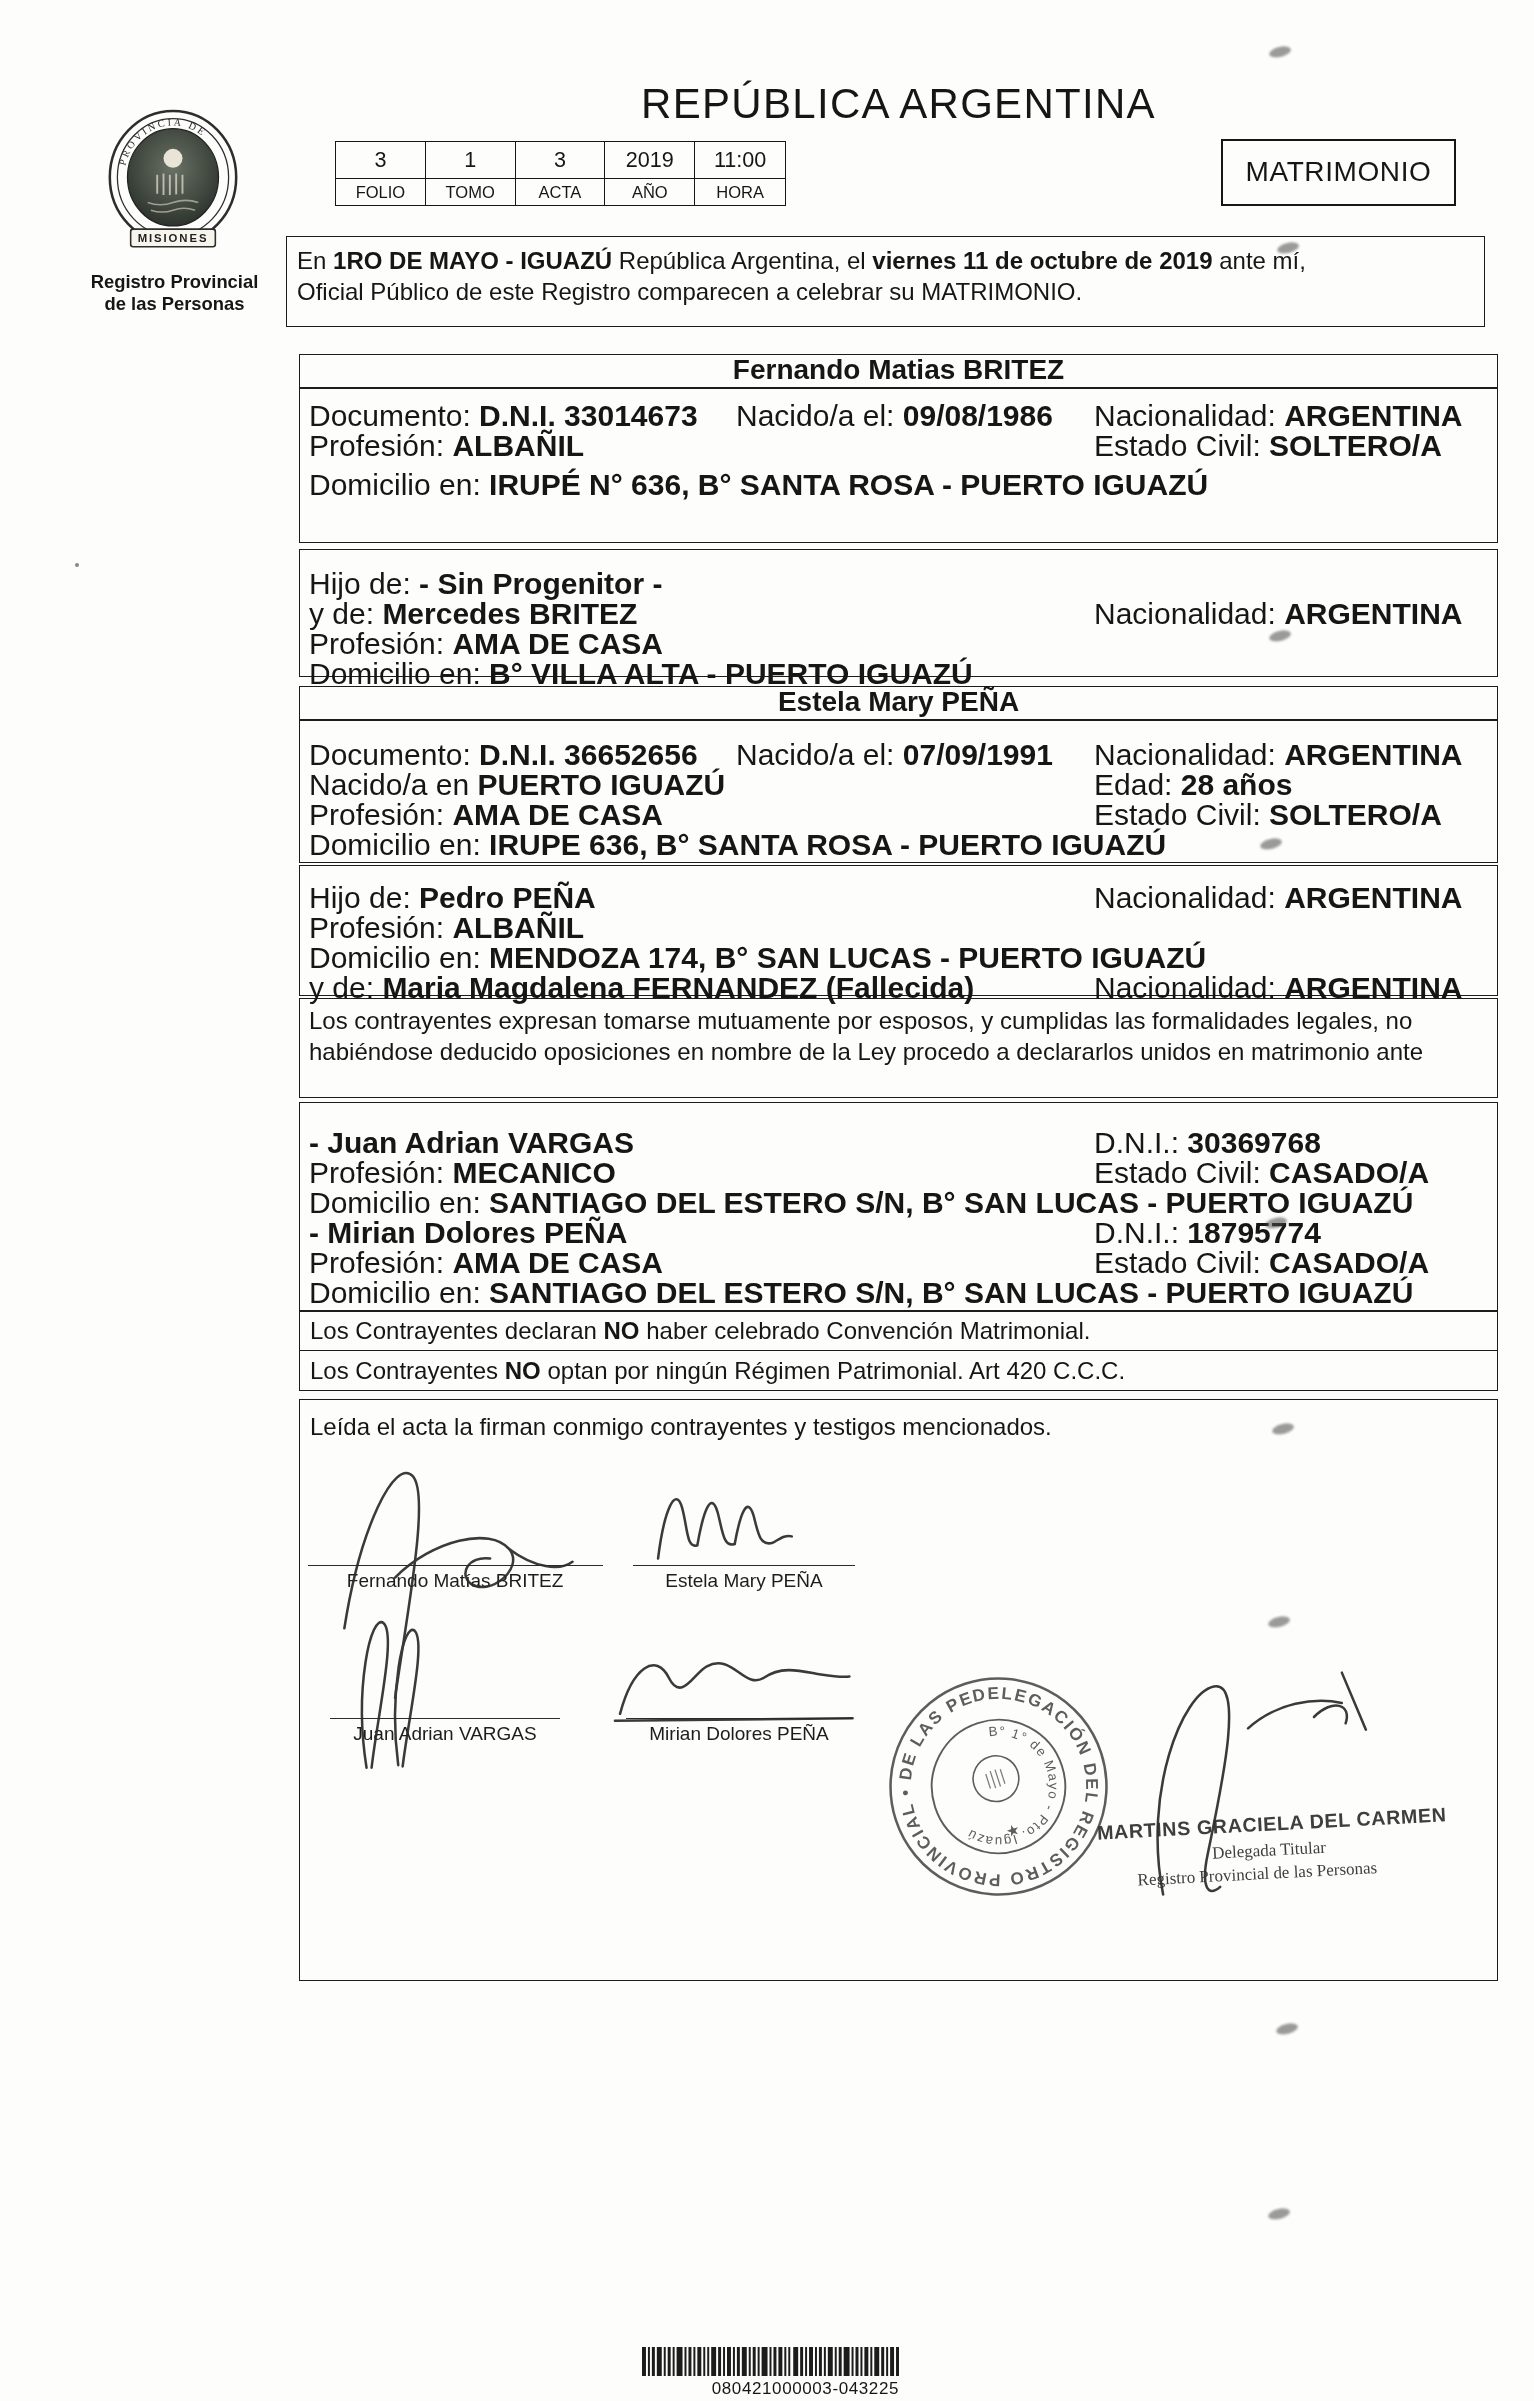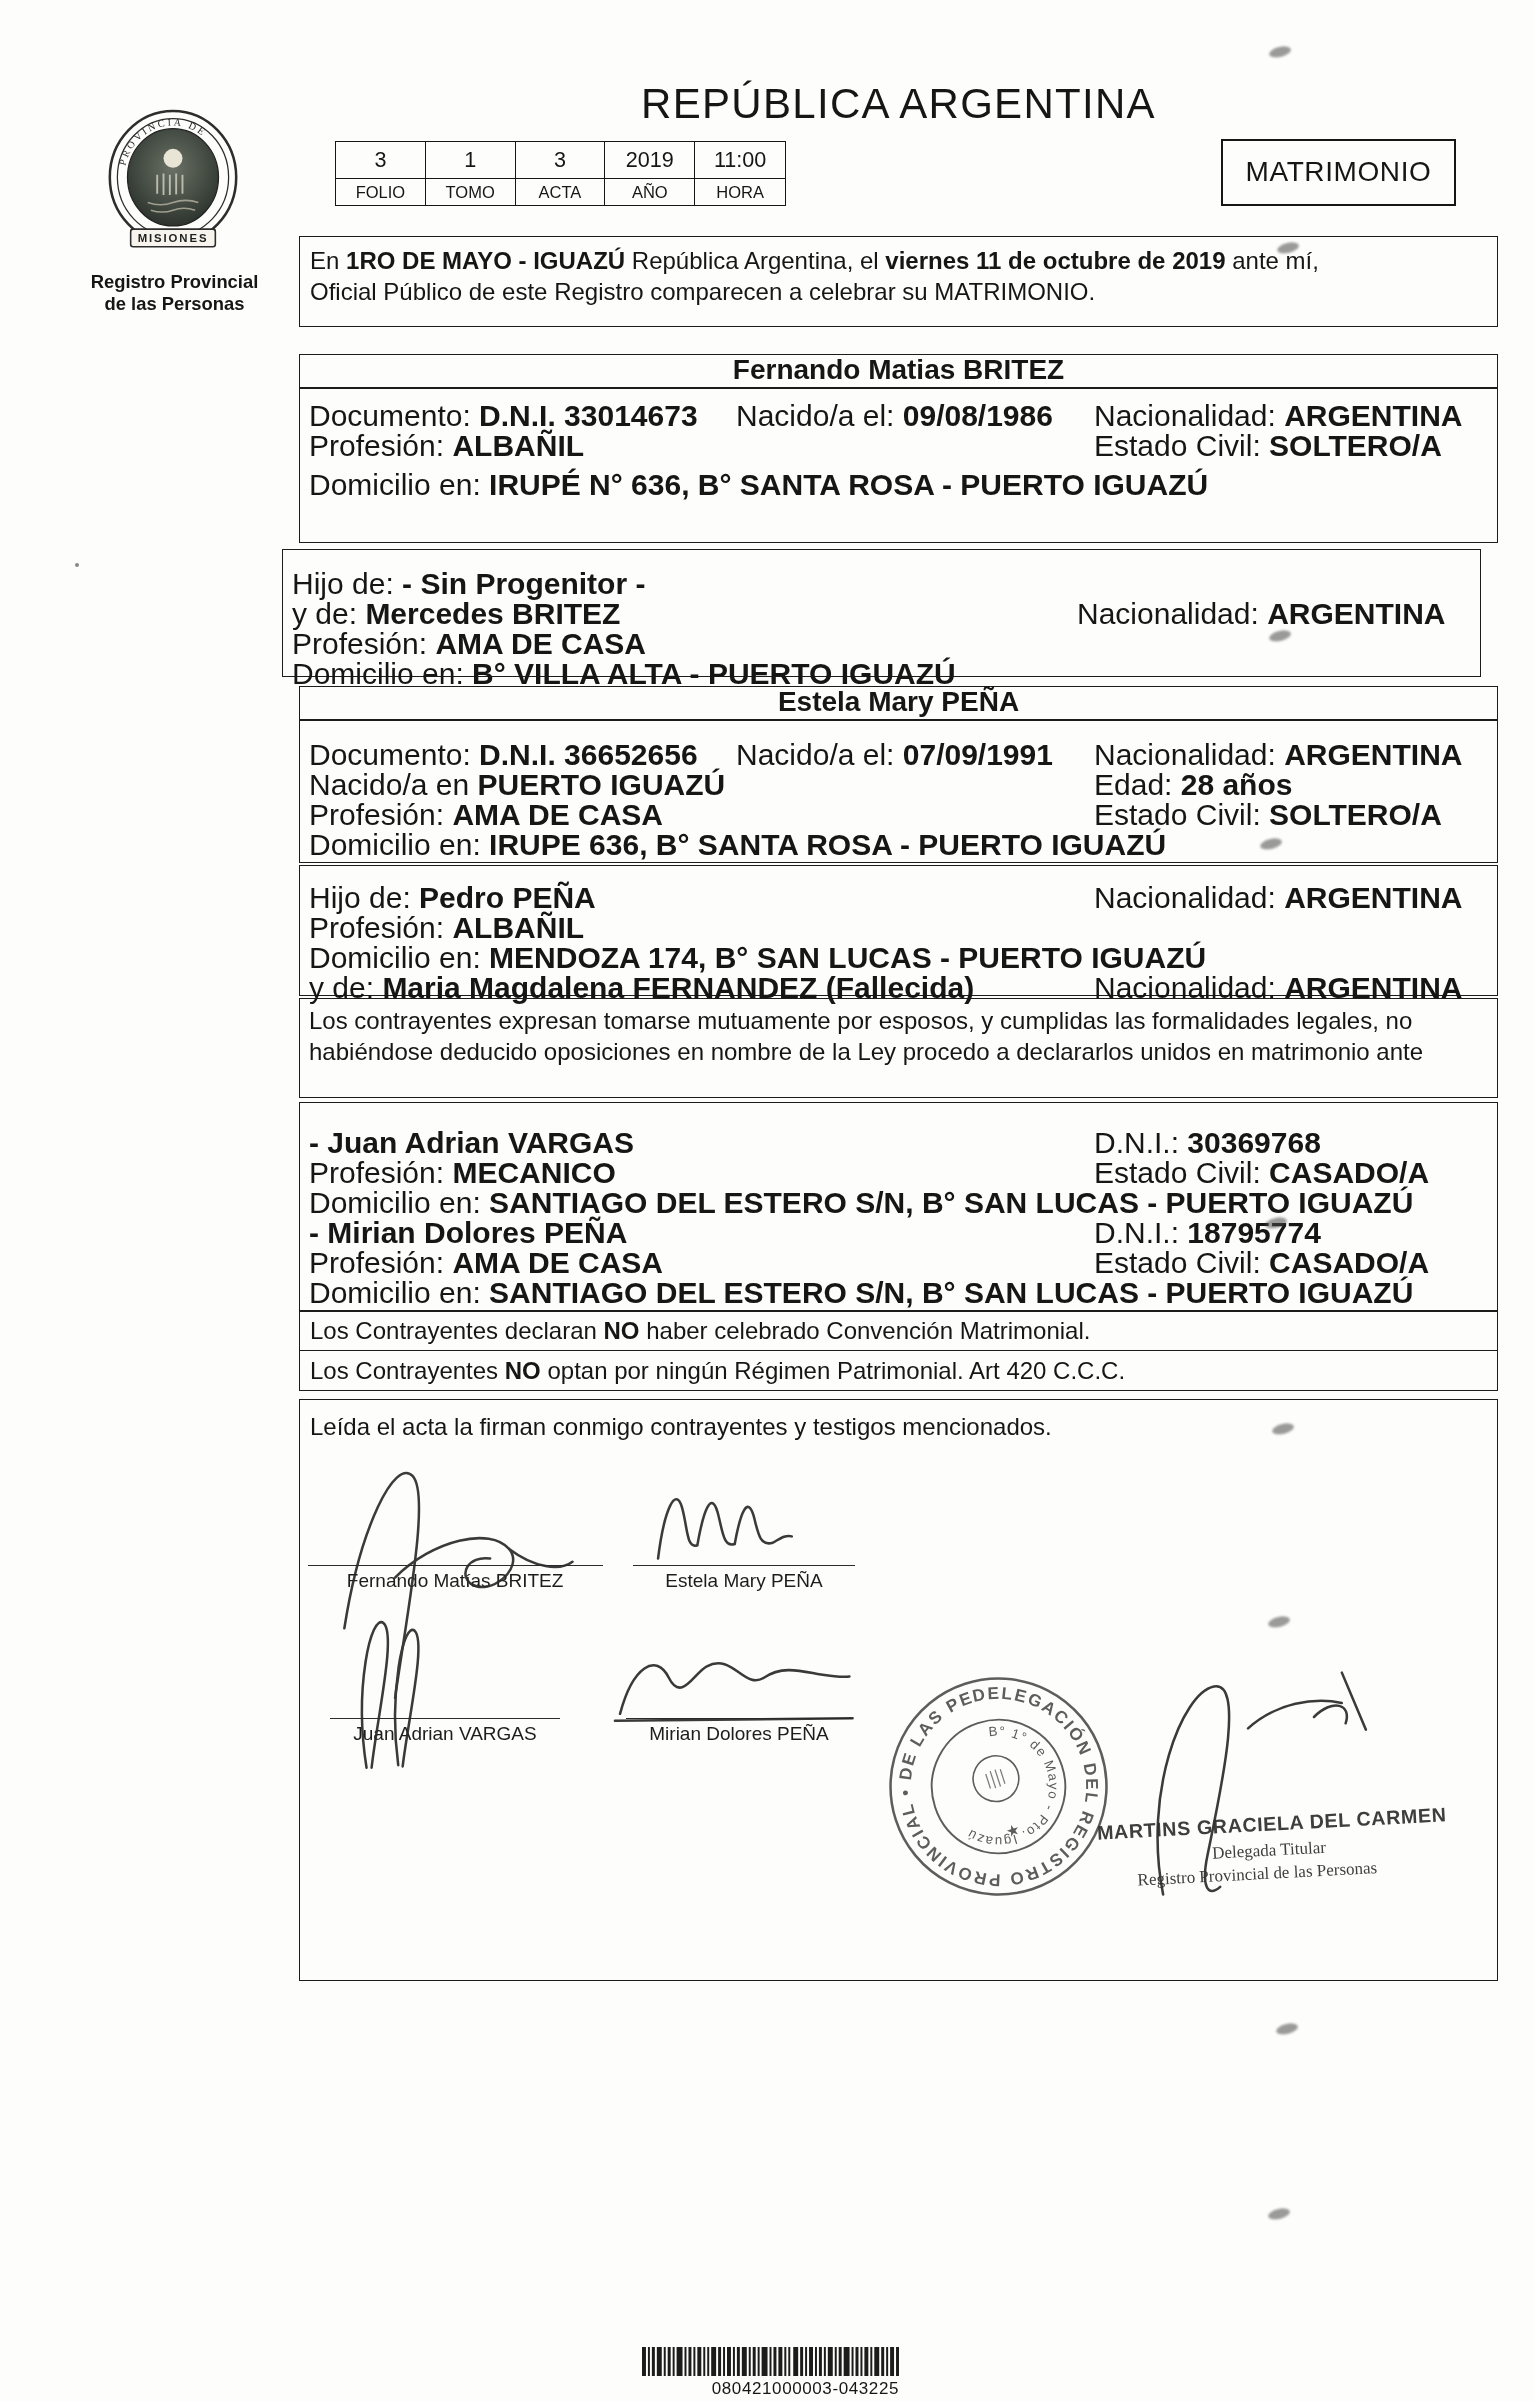--- a/index.html
+++ b/index.html
@@ -18,21 +18,21 @@
   .doc-title{left:299px;top:80px;width:1199px;text-align:center;font-size:42px;letter-spacing:1.3px;}
   .folio-table{left:335px;top:141px;width:451px;border:1.9px solid #161616;display:grid;grid-template-columns:repeat(5,1fr);box-sizing:border-box;}
   .folio-cell{border-right:1.9px solid #161616;text-align:center;box-sizing:border-box;}
   .folio-cell:nth-child(5n){border-right:none;}
   .folio-val{height:36px;line-height:36px;font-size:21.6px;}
   .folio-lbl{height:27px;line-height:27px;font-size:16.5px;border-top:1.9px solid #161616;}
   .matri-box{left:1221px;top:139px;width:235px;height:67px;border:2.5px solid #161616;box-sizing:border-box;text-align:center;line-height:62px;font-size:28px;letter-spacing:0.6px;}
 
   
   .para{font-size:24px;line-height:31px;}
-  .intro-box{left:299px;top:236px;width:1199px;height:91px;padding:7.6px 10px;}
+  .intro-box{left:286px;top:236px;width:1199px;height:91px;padding:7.6px 10px;}
   .name-box{left:299px;width:1199px;height:34px;text-align:center;font-weight:700;font-size:28px;line-height:29px;}
   .lbl{font-weight:400;}
   .val{font-weight:700;}
   .row{position:relative;height:30px;font-size:30px;white-space:nowrap;}
   .f{position:absolute;top:0;}
   .fa{left:9px;}
   .fb{left:436px;}
   .fc{left:794px;}
 
   .decl-box{left:299px;top:998px;width:1199px;height:100px;padding:6.3px 9px;}
@@ -135,21 +135,21 @@
     </div>
     <div class="row">
       <span class="f fa"><span class="lbl">Profesión: </span><span class="val">ALBAÑIL</span></span>
       <span class="f fc"><span class="lbl">Estado Civil: </span><span class="val">SOLTERO/A</span></span>
     </div>
     <div class="row" style="margin-top:9px;">
       <span class="f fa"><span class="lbl">Domicilio en: </span><span class="val">IRUPÉ N° 636, B° SANTA ROSA - PUERTO IGUAZÚ</span></span>
     </div>
   </div>
 
-  <div class="box" style="left:282px;top:549px;width:1199px;height:128px;padding-top:16.5px;">
+  <div class="box" style="left:299px;top:549px;width:1199px;height:128px;padding-top:16.5px;">
     <div class="row">
       <span class="f fa"><span class="lbl">Hijo de: </span><span class="val">- Sin Progenitor -</span></span>
     </div>
     <div class="row">
       <span class="f fa"><span class="lbl">y de: </span><span class="val">Mercedes BRITEZ</span></span>
       <span class="f fc"><span class="lbl">Nacionalidad: </span><span class="val">ARGENTINA</span></span>
     </div>
     <div class="row">
       <span class="f fa"><span class="lbl">Profesión: </span><span class="val">AMA DE CASA</span></span>
     </div>

